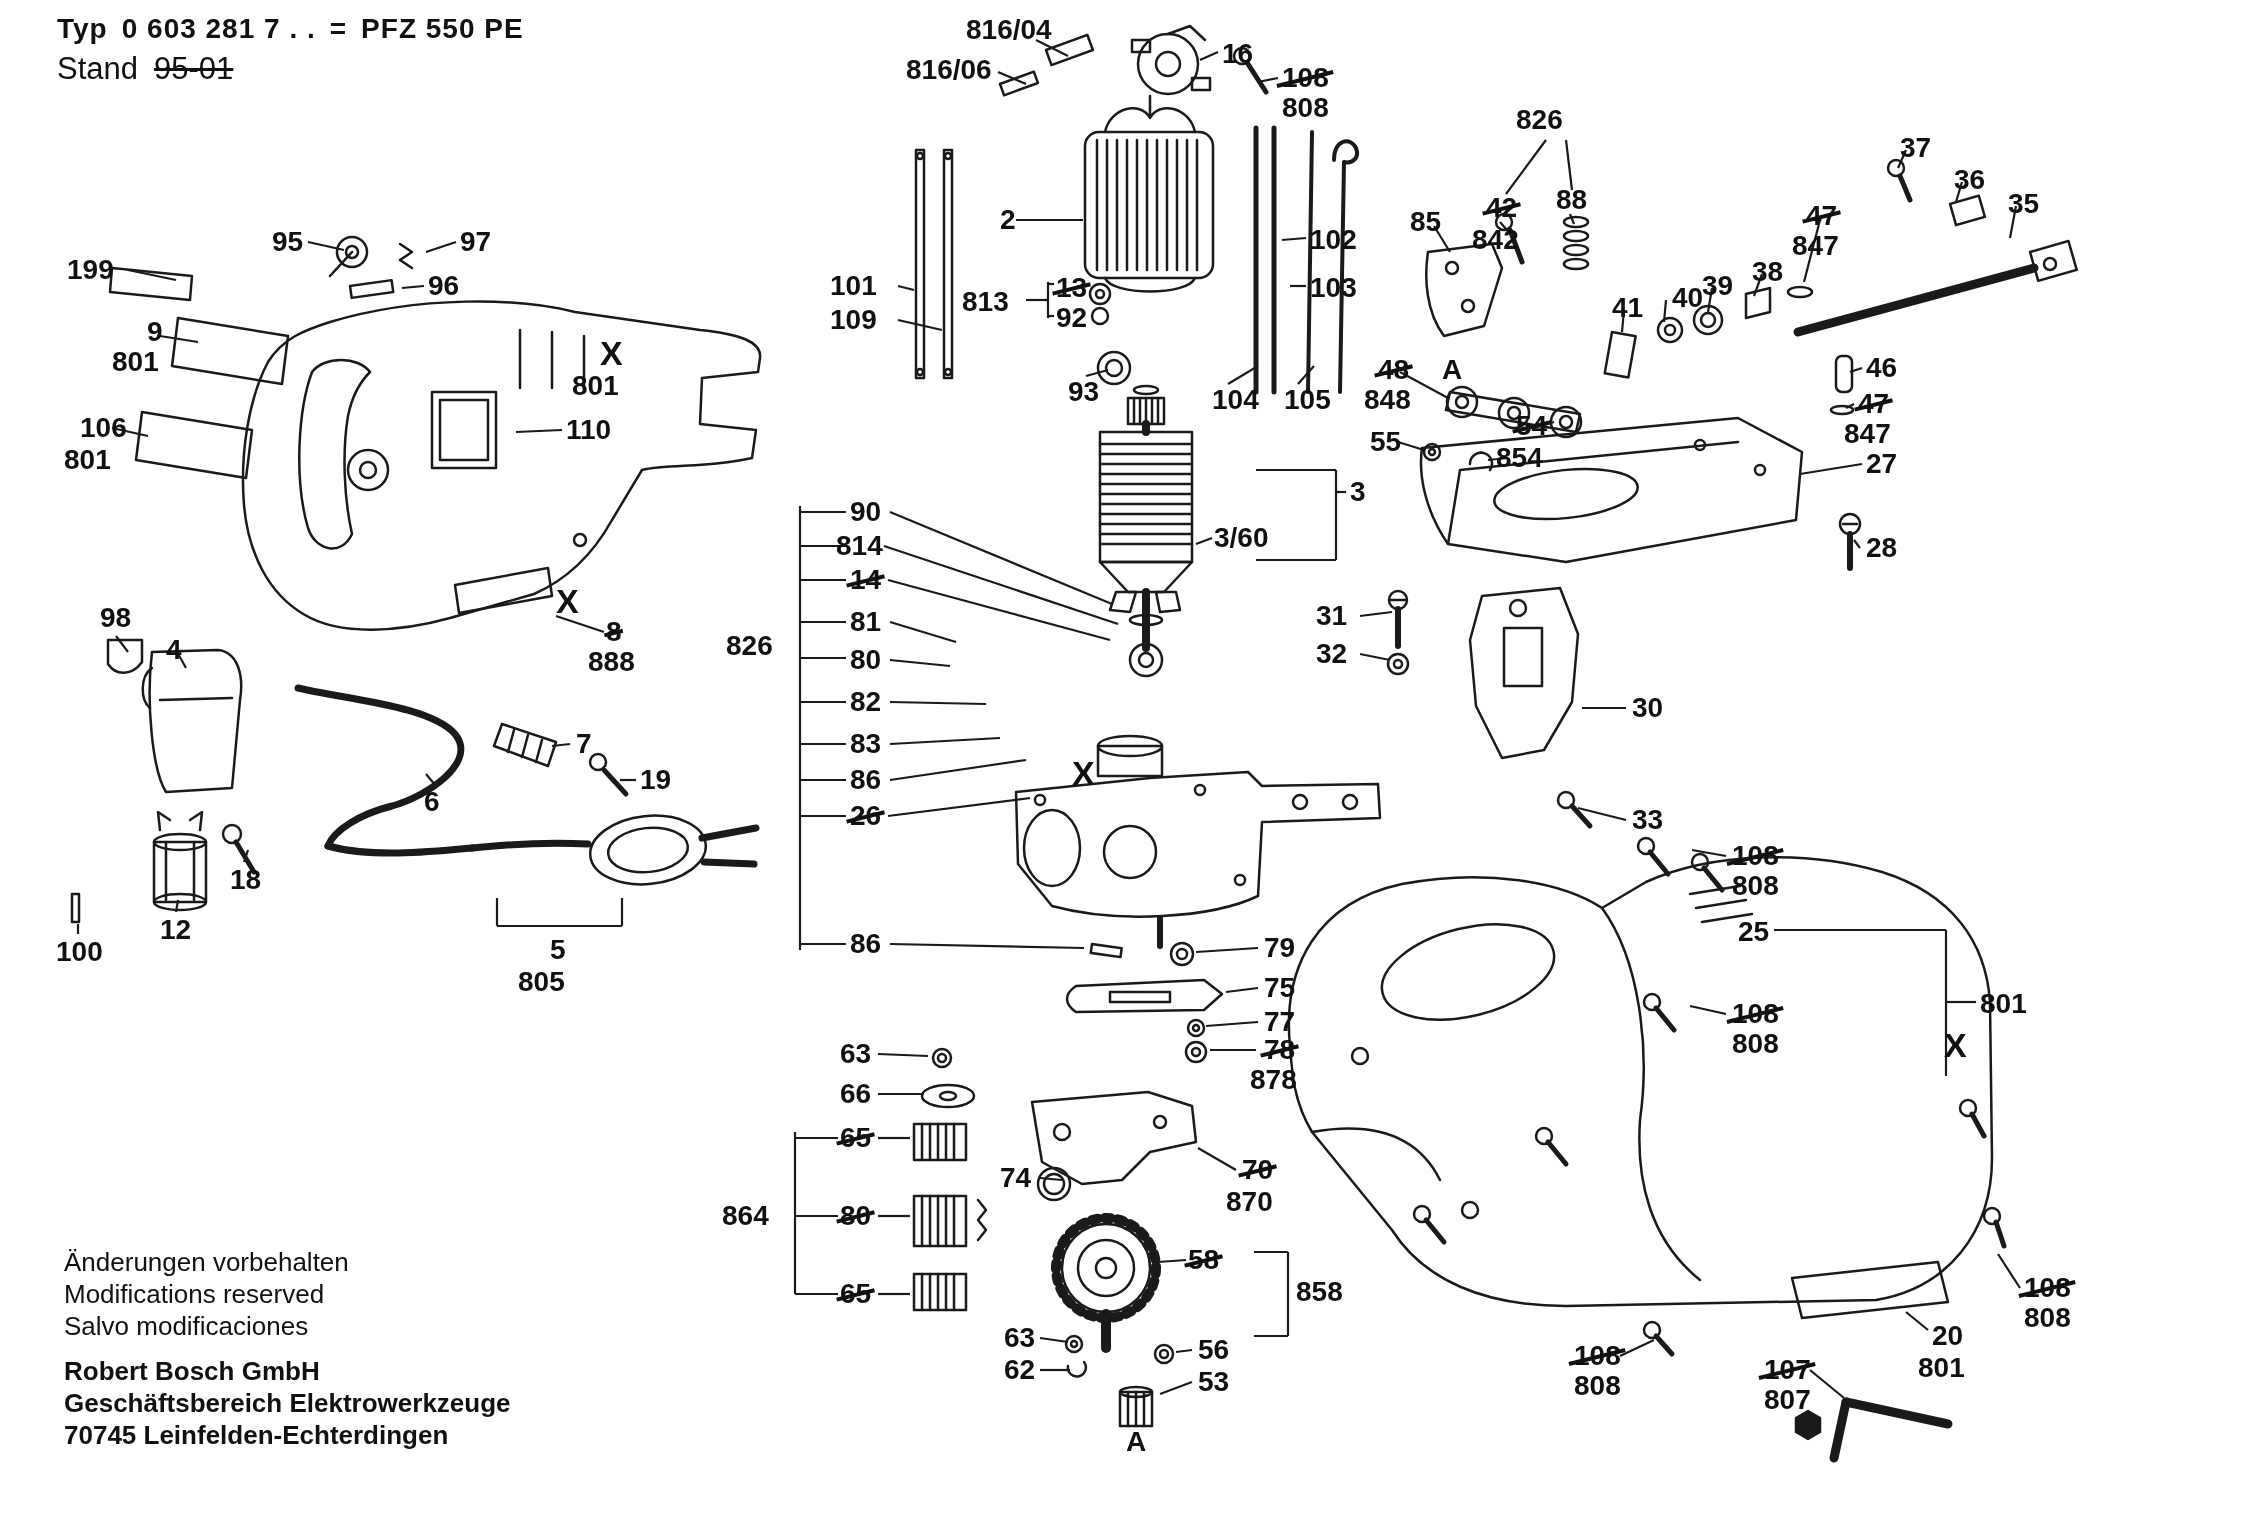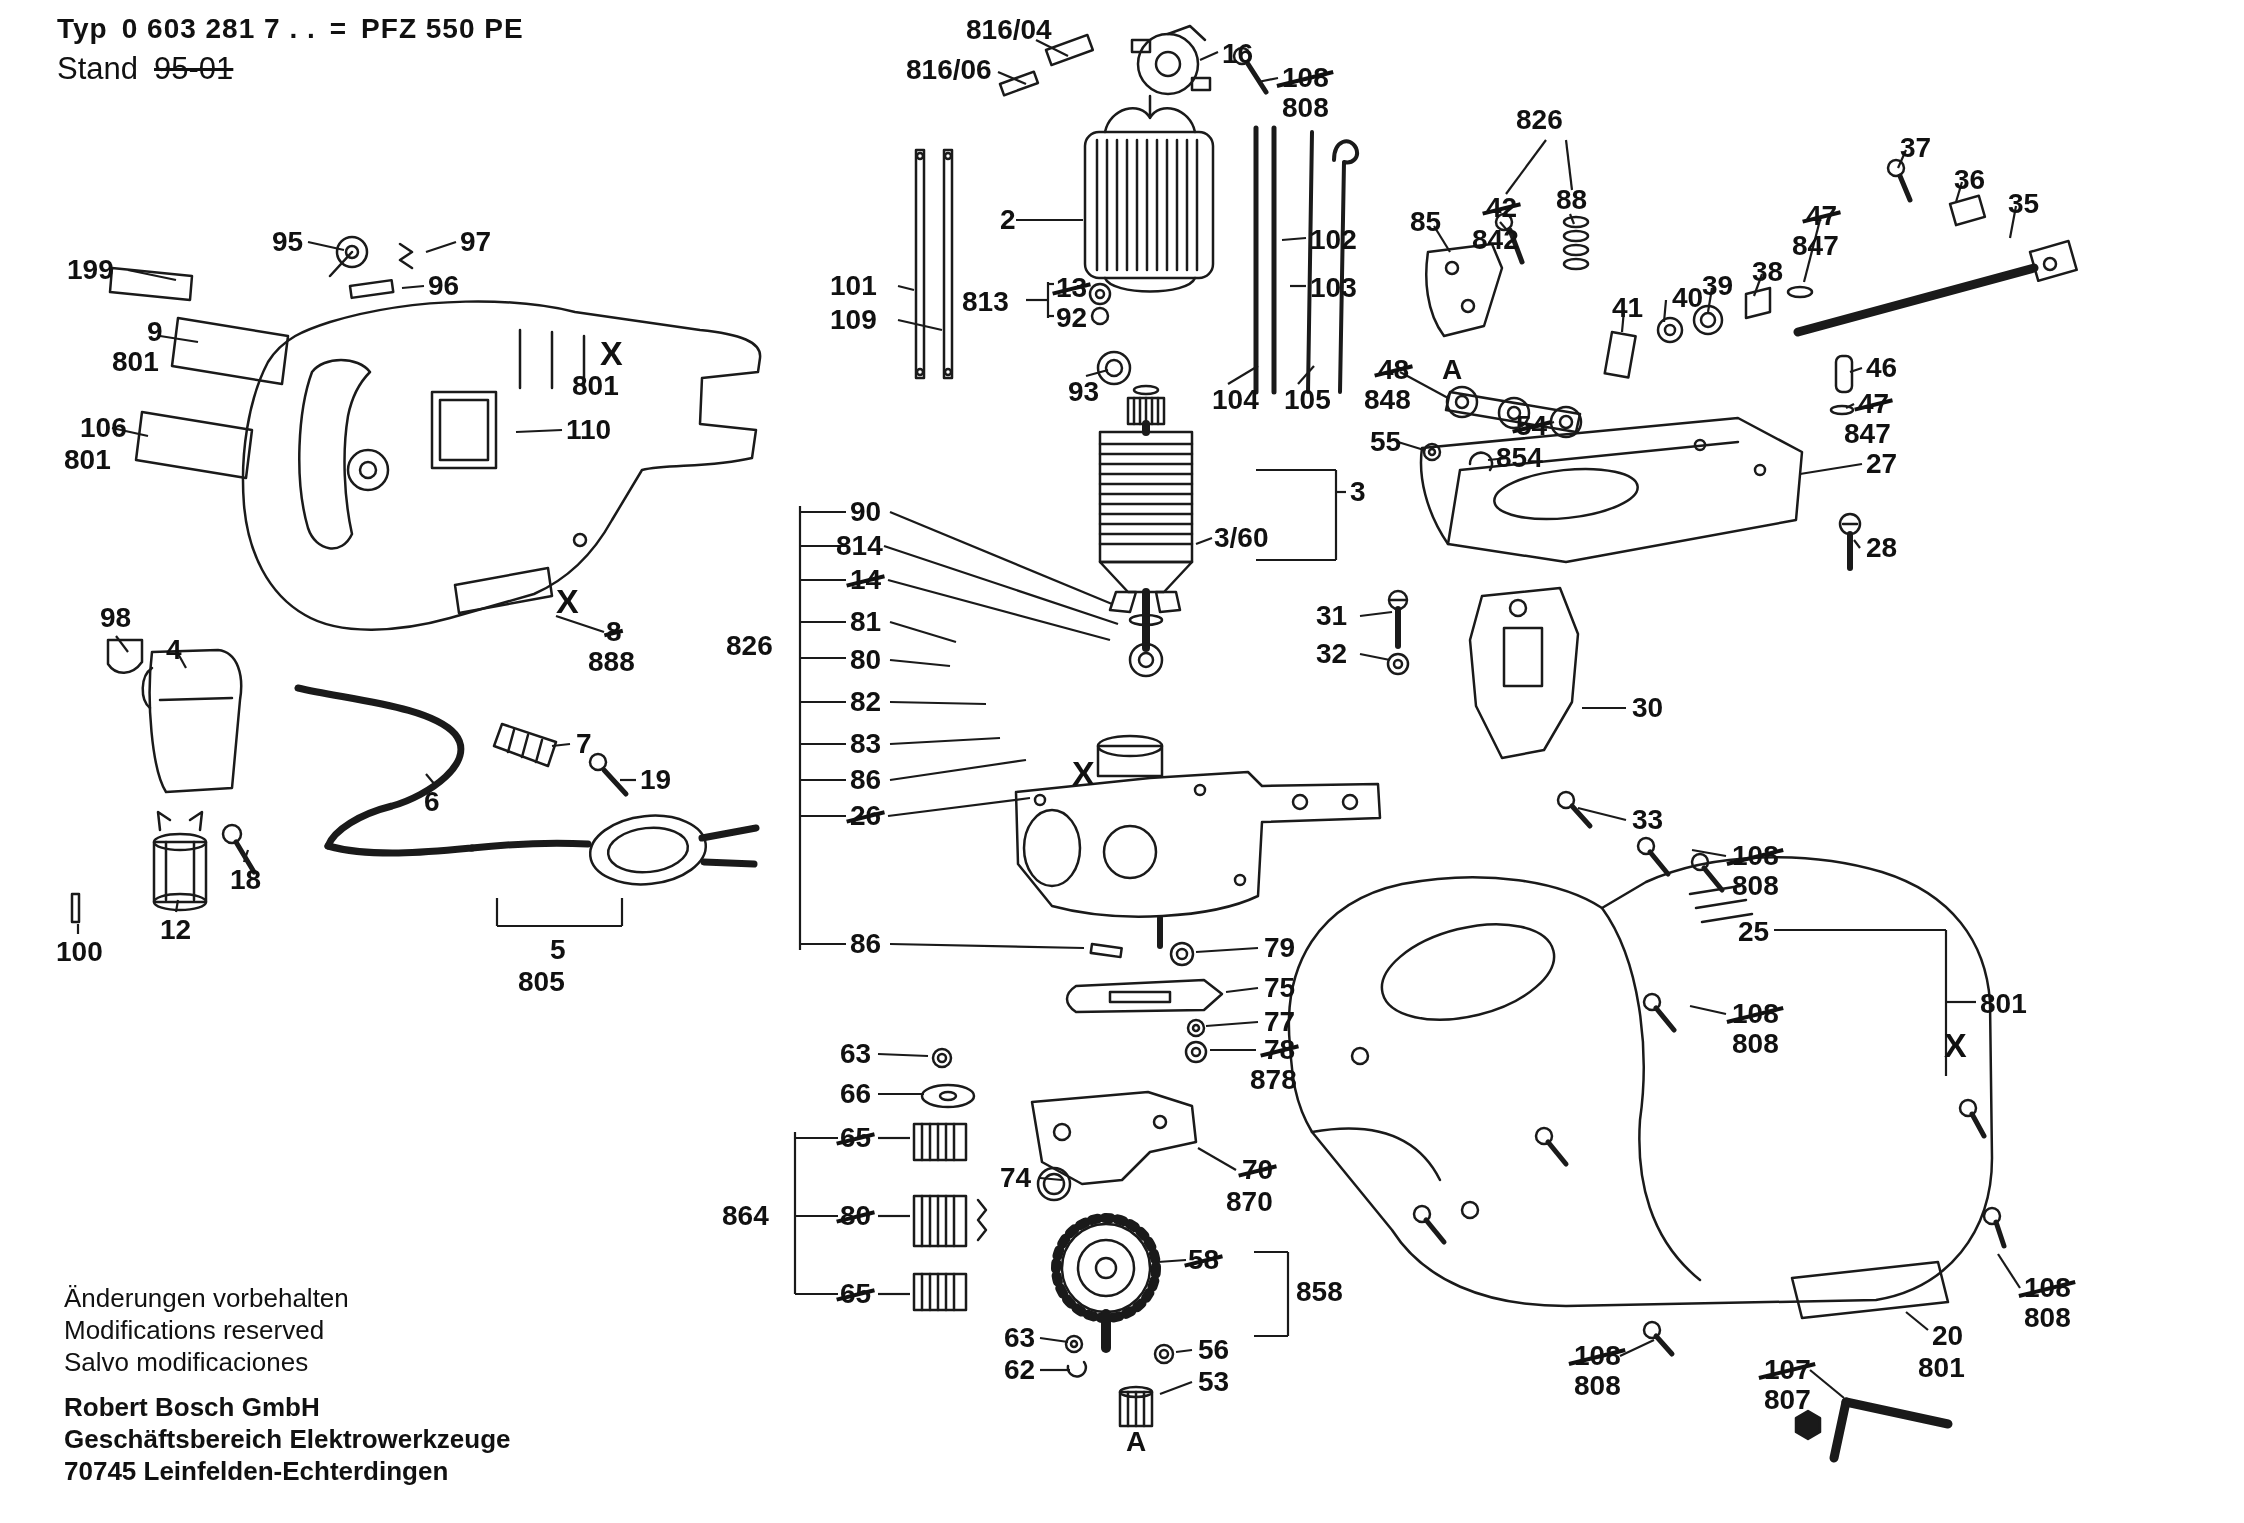--- a/index.html
+++ b/index.html
@@ -9,21 +9,21 @@
   .ink{stroke:#1a1a1a;fill:none;stroke-width:2.5;stroke-linecap:round;stroke-linejoin:round;}
   .leader{stroke:#1a1a1a;stroke-width:2.2;}
   
   .hdr{position:absolute;left:57px;top:14px;}
   .hdr-line1{font-weight:700;font-size:28px;line-height:1.1;letter-spacing:1px;white-space:nowrap;}
   .hdr-line1 .gap{margin-right:14px;}
   .hdr-line2,.hdr-line3{font-weight:400;font-size:31px;line-height:1.18;margin-top:6px;white-space:nowrap;}
   .hdr-line2 span,.hdr-line3 span{margin-right:16px;}
   .struck-text{text-decoration:line-through;text-decoration-thickness:3px;}
   
-  .ftr{position:absolute;left:64px;top:1246px;font-size:26px;line-height:1.24;margin-top:36px;}
+  .ftr{position:absolute;left:64px;top:1246px;font-size:26px;line-height:1.24;}
   .ftr .company{margin-top:12px;font-weight:700;}
   
   .labels{position:absolute;inset:0;}
   .part-label{position:absolute;font-weight:700;font-size:28px;line-height:1;white-space:nowrap;color:#111;}
   .part-label.cross{font-size:34px;}
   .part-label.struck::after{content:"";position:absolute;left:-12%;top:46%;width:124%;height:3.5px;
       background:#111;transform:rotate(-14deg);}
 </style>
 </head>
 <body>

